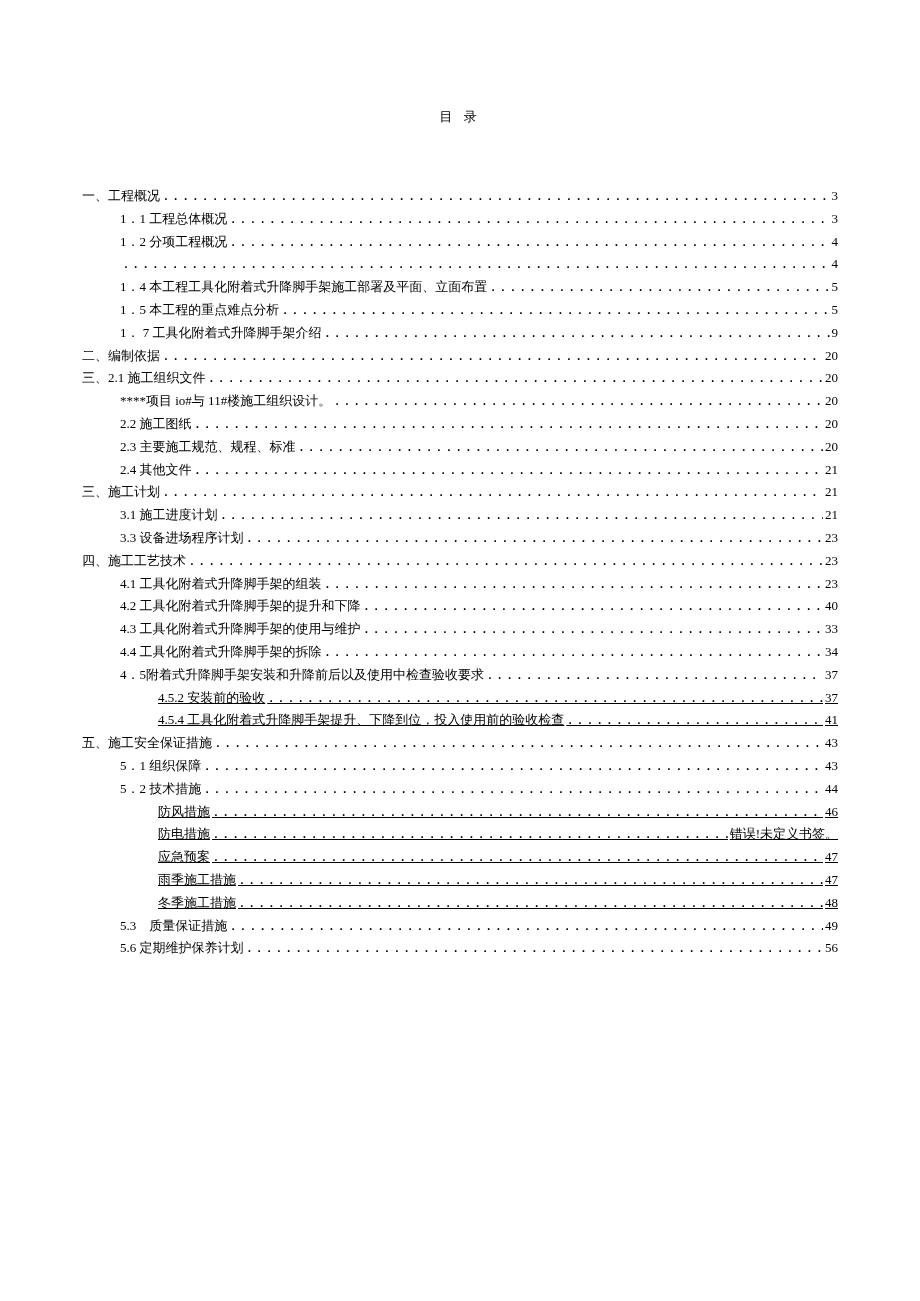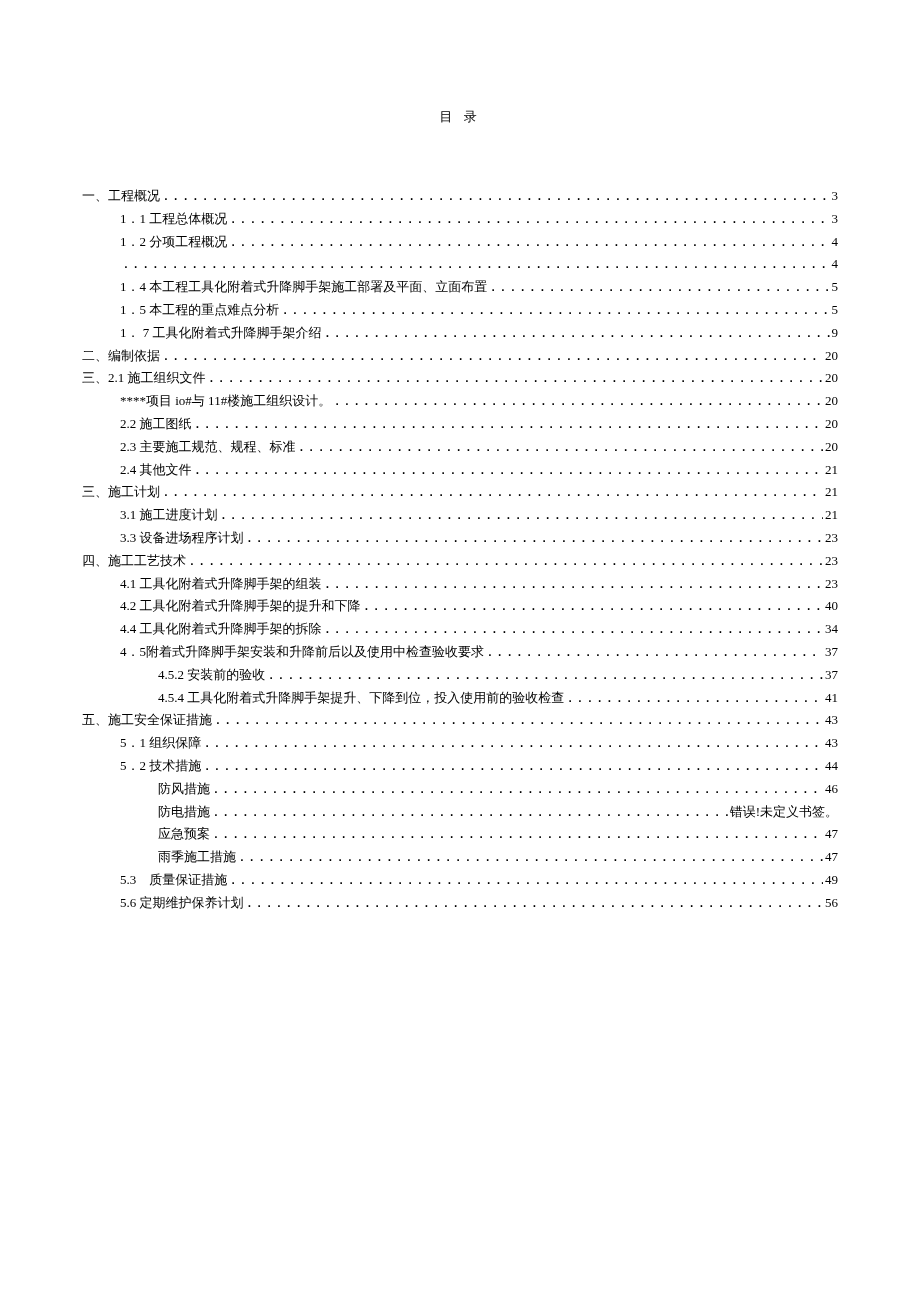--- a/index.html
+++ b/index.html
@@ -20,21 +20,21 @@
       margin-bottom: 66px;
     }
     .toc-line {
       display: flex;
       align-items: baseline;
       white-space: nowrap;
       margin-bottom: 9.8px;
     }
     .indent-0 { padding-left: 0; }
     .indent-1 { padding-left: 38px; }
-    .indent-2 { padding-left: 76px; }
+    .indent-2 { padding-left: 76px; text-decoration: underline; }
     .label { flex: 0 0 auto; }
     .leader {
       flex: 1 1 auto;
       overflow: hidden;
       letter-spacing: 2px;
       color: #000;
       margin: 0 2px;
       font-family: monospace;
     }
     .leader::after {
@@ -135,20 +135,25 @@
       <span class="label">4.1 工具化附着式升降脚手架的组装</span>
       <span class="leader"></span>
       <span class="pg">23</span>
     </div>
     <div class="toc-line indent-1">
       <span class="label">4.2 工具化附着式升降脚手架的提升和下降</span>
       <span class="leader"></span>
       <span class="pg">40</span>
     </div>
     <div class="toc-line indent-1">
+      <span class="label">4.3 工具化附着式升降脚手架的使用与维护</span>
+      <span class="leader"></span>
+      <span class="pg">33</span>
+    </div>
+    <div class="toc-line indent-1">
       <span class="label">4.4 工具化附着式升降脚手架的拆除</span>
       <span class="leader"></span>
       <span class="pg">34</span>
     </div>
     <div class="toc-line indent-1">
       <span class="label">4．5附着式升降脚手架安装和升降前后以及使用中检查验收要求</span>
       <span class="leader"></span>
       <span class="pg">37</span>
     </div>
     <div class="toc-line indent-2">
@@ -188,20 +193,25 @@
     </div>
     <div class="toc-line indent-2">
       <span class="label">应急预案</span>
       <span class="leader"></span>
       <span class="pg">47</span>
     </div>
     <div class="toc-line indent-2">
       <span class="label">雨季施工措施</span>
       <span class="leader"></span>
       <span class="pg">47</span>
+    </div>
+    <div class="toc-line indent-2">
+      <span class="label">冬季施工措施</span>
+      <span class="leader"></span>
+      <span class="pg">48</span>
     </div>
     <div class="toc-line indent-1">
       <span class="label">5.3　质量保证措施</span>
       <span class="leader"></span>
       <span class="pg">49</span>
     </div>
     <div class="toc-line indent-1">
       <span class="label">5.6 定期维护保养计划</span>
       <span class="leader"></span>
       <span class="pg">56</span>

